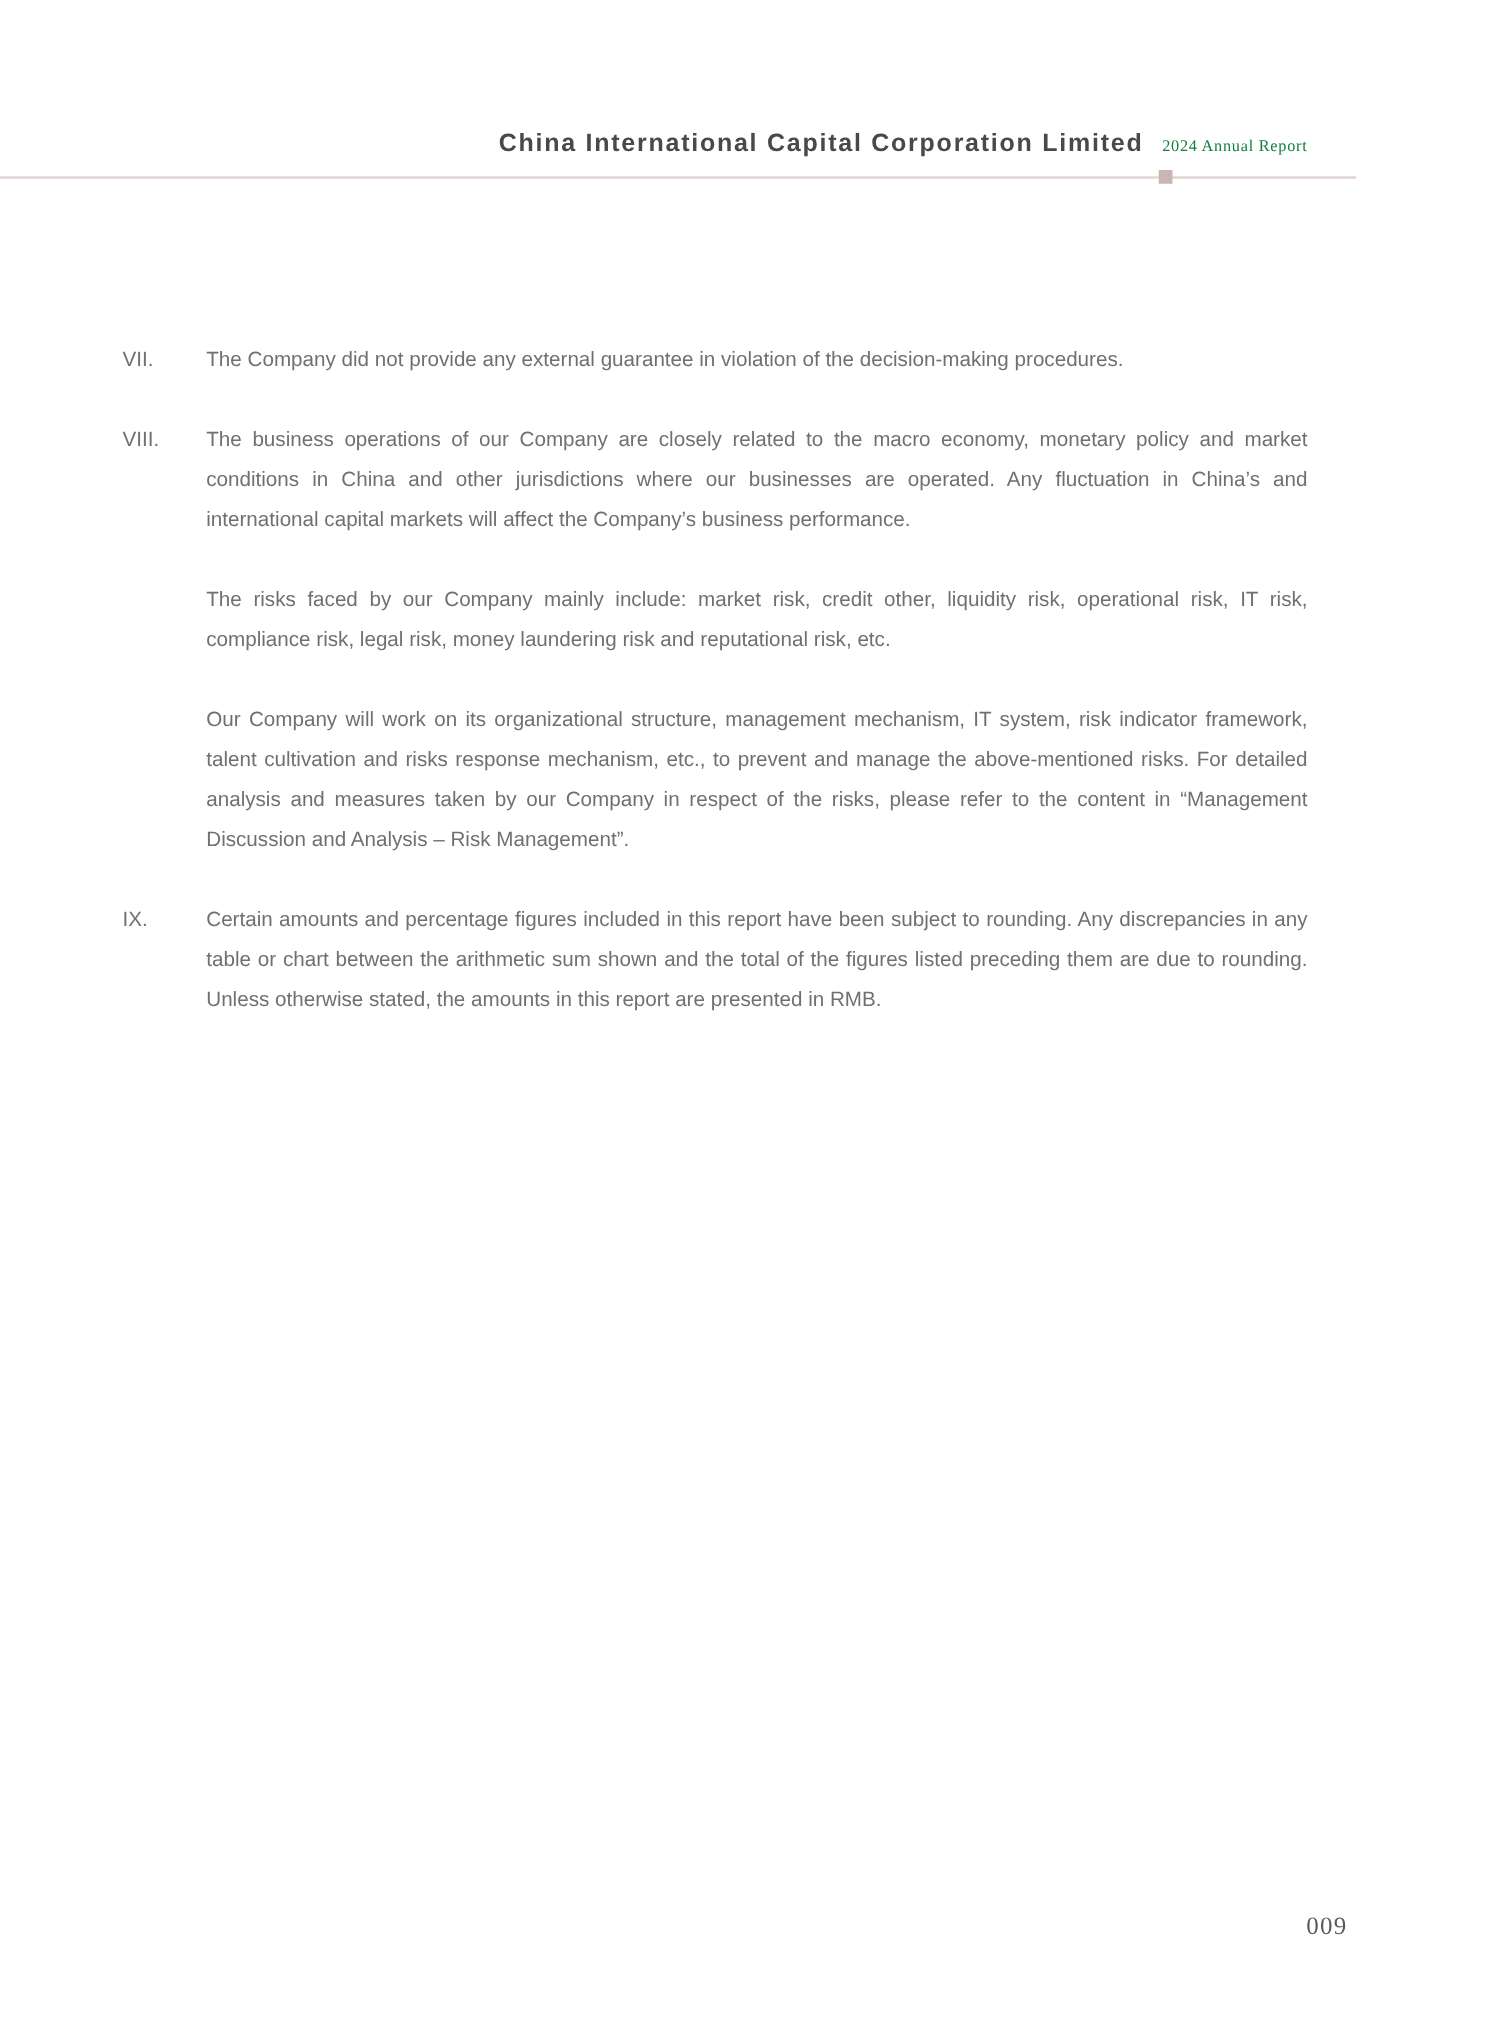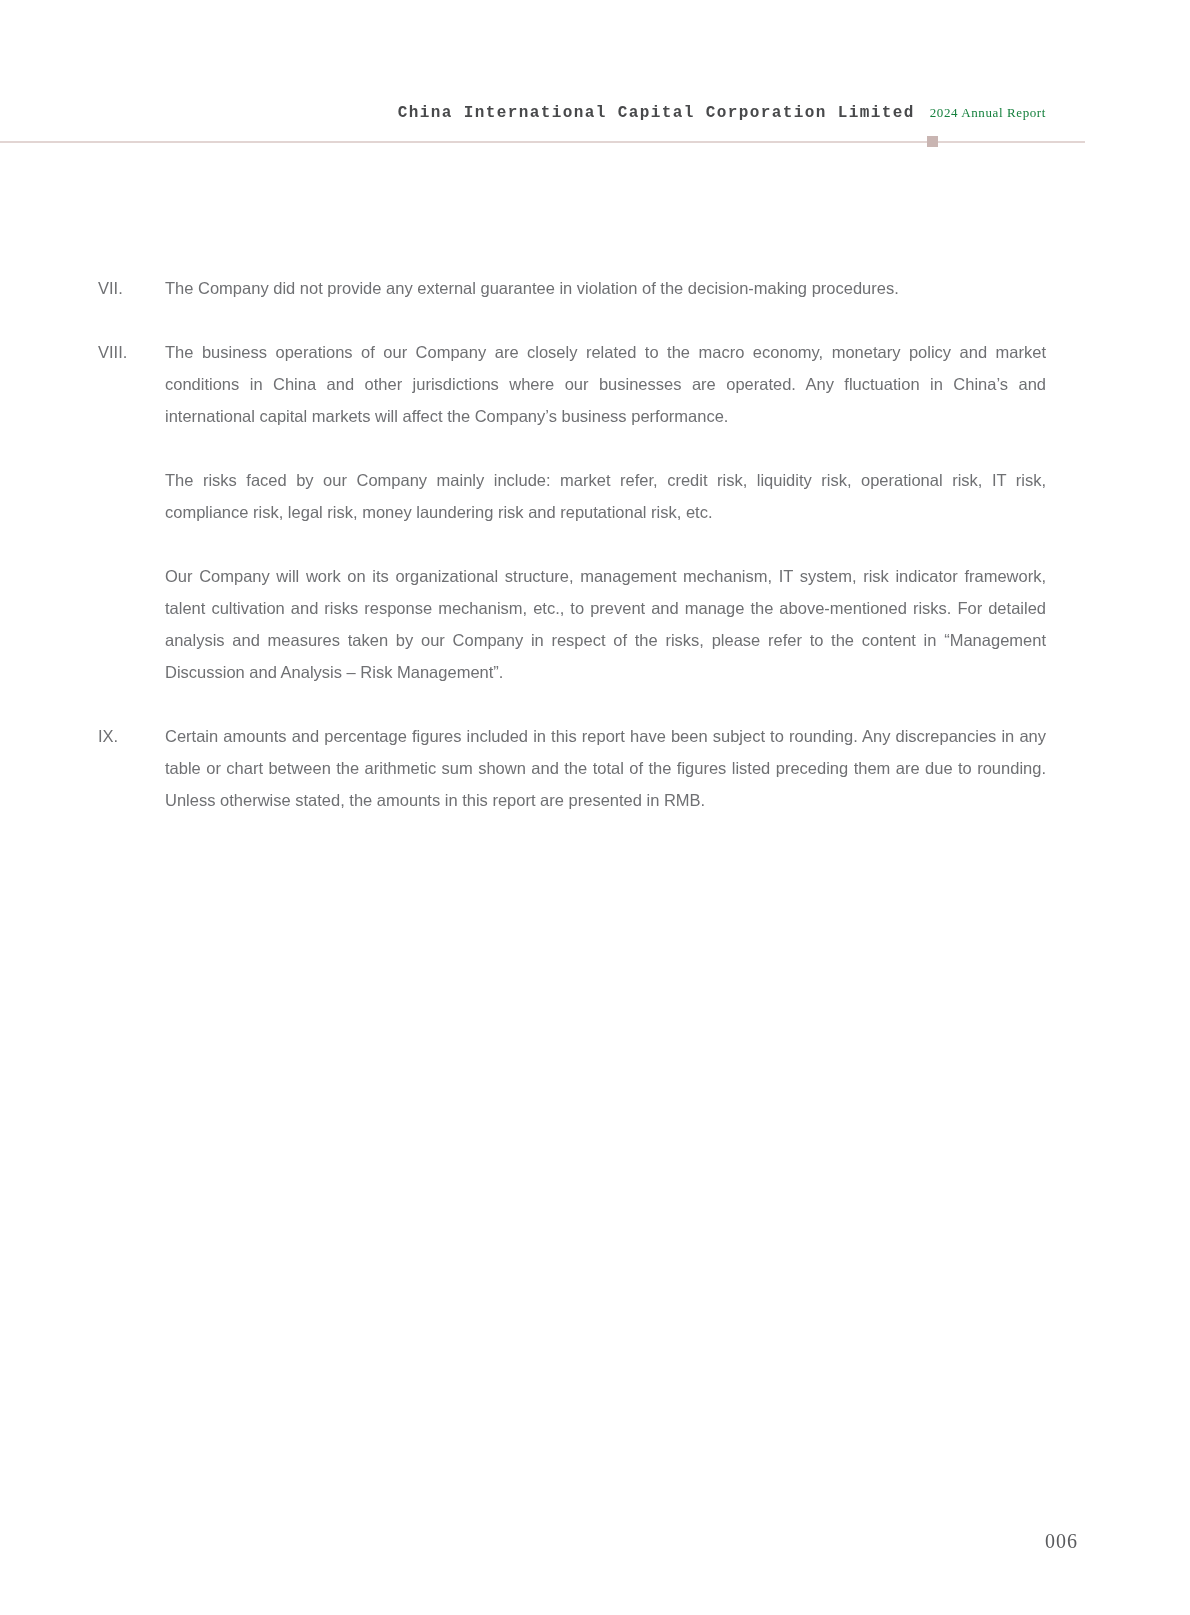--- a/index.html
+++ b/index.html
@@ -19,23 +19,23 @@
   
   .header-text {
     position: absolute;
     top: 104px;
     right: 144px;
     display: flex;
     align-items: baseline;
     white-space: nowrap;
   }
   .company-name {
-    font-family: Liberation Mono, monospace;
+    font-family: Liberation Sans, sans-serif;
     font-weight: bold;
-    font-size: 16px;
+    font-size: 20px;
     letter-spacing: 1.4px;
     color: #48494b;
     text-align: center;
   }
   .report-title {
     font-family: "Liberation Serif", "DejaVu Serif", serif;
     font-weight: normal;
     font-size: 13px;
     letter-spacing: 0.6px;
     color: #15803d;
@@ -123,29 +123,29 @@
       <div class="numeral">VII.</div>
       <div class="paras">
         <p>The Company did not provide any external guarantee in violation of the decision-making procedures.</p>
       </div>
     </div>
 
     <div class="item">
       <div class="numeral">VIII.</div>
       <div class="paras">
         <p>The business operations of our Company are closely related to the macro economy, monetary policy and market conditions in China and other jurisdictions where our businesses are operated. Any fluctuation in China’s and international capital markets will affect the Company’s business performance.</p>
-        <p>The risks faced by our Company mainly include: market refer, credit risk, liquidity risk, operational risk, IT risk, compliance risk, legal risk, money laundering risk and reputational risk, etc.</p>
+        <p>The risks faced by our Company mainly include: market risk, credit other, liquidity risk, operational risk, IT risk, compliance risk, legal risk, money laundering risk and reputational risk, etc.</p>
         <p>Our Company will work on its organizational structure, management mechanism, IT system, risk indicator framework, talent cultivation and risks response mechanism, etc., to prevent and manage the above-mentioned risks. For detailed analysis and measures taken by our Company in respect of the risks, please refer to the content in “Management Discussion and Analysis – Risk Management”.</p>
       </div>
     </div>
 
     <div class="item">
       <div class="numeral">IX.</div>
       <div class="paras">
         <p>Certain amounts and percentage figures included in this report have been subject to rounding. Any discrepancies in any table or chart between the arithmetic sum shown and the total of the figures listed preceding them are due to rounding. Unless otherwise stated, the amounts in this report are presented in RMB.</p>
       </div>
     </div>
 
   </div>
 
-  <div class="page-number">006</div>
+  <div class="page-number">009</div>
 
 </div>
 
 </body></html>

